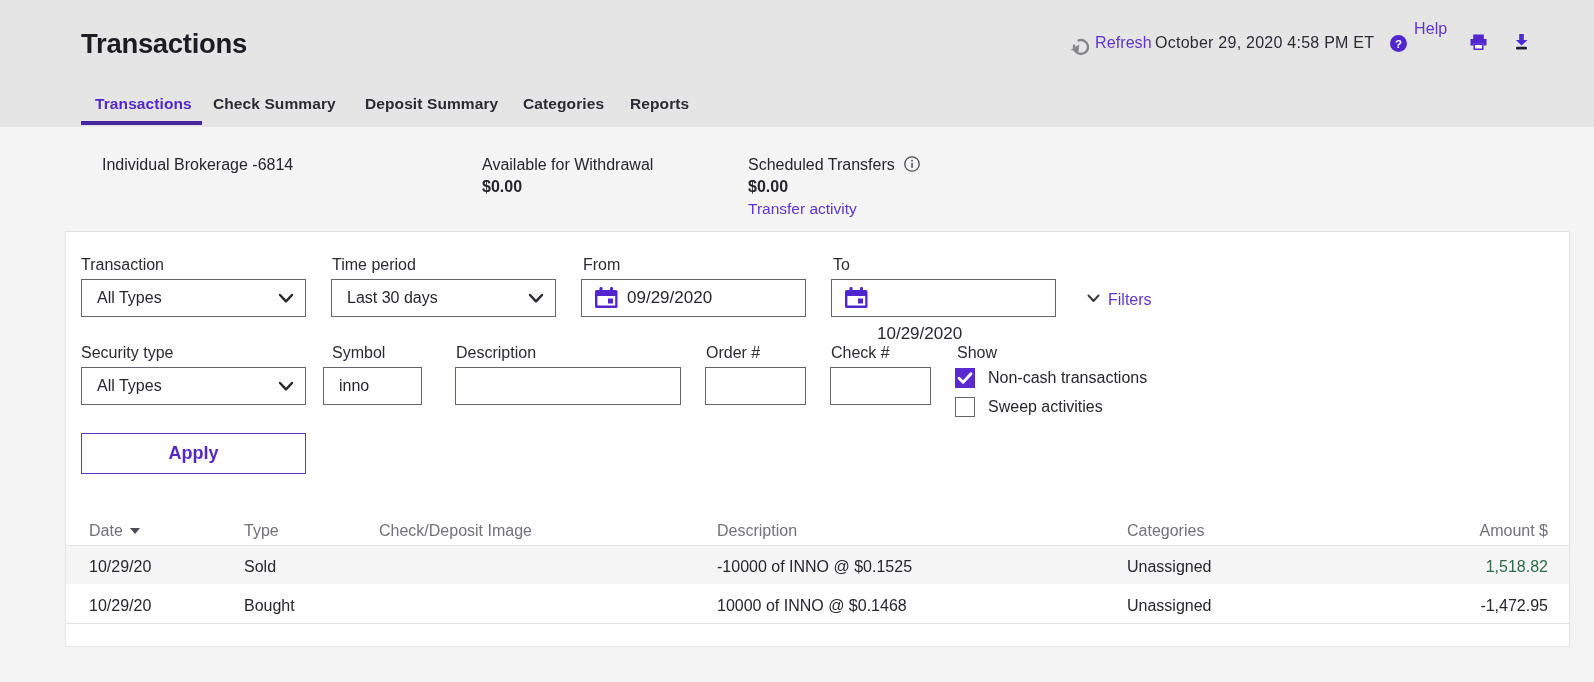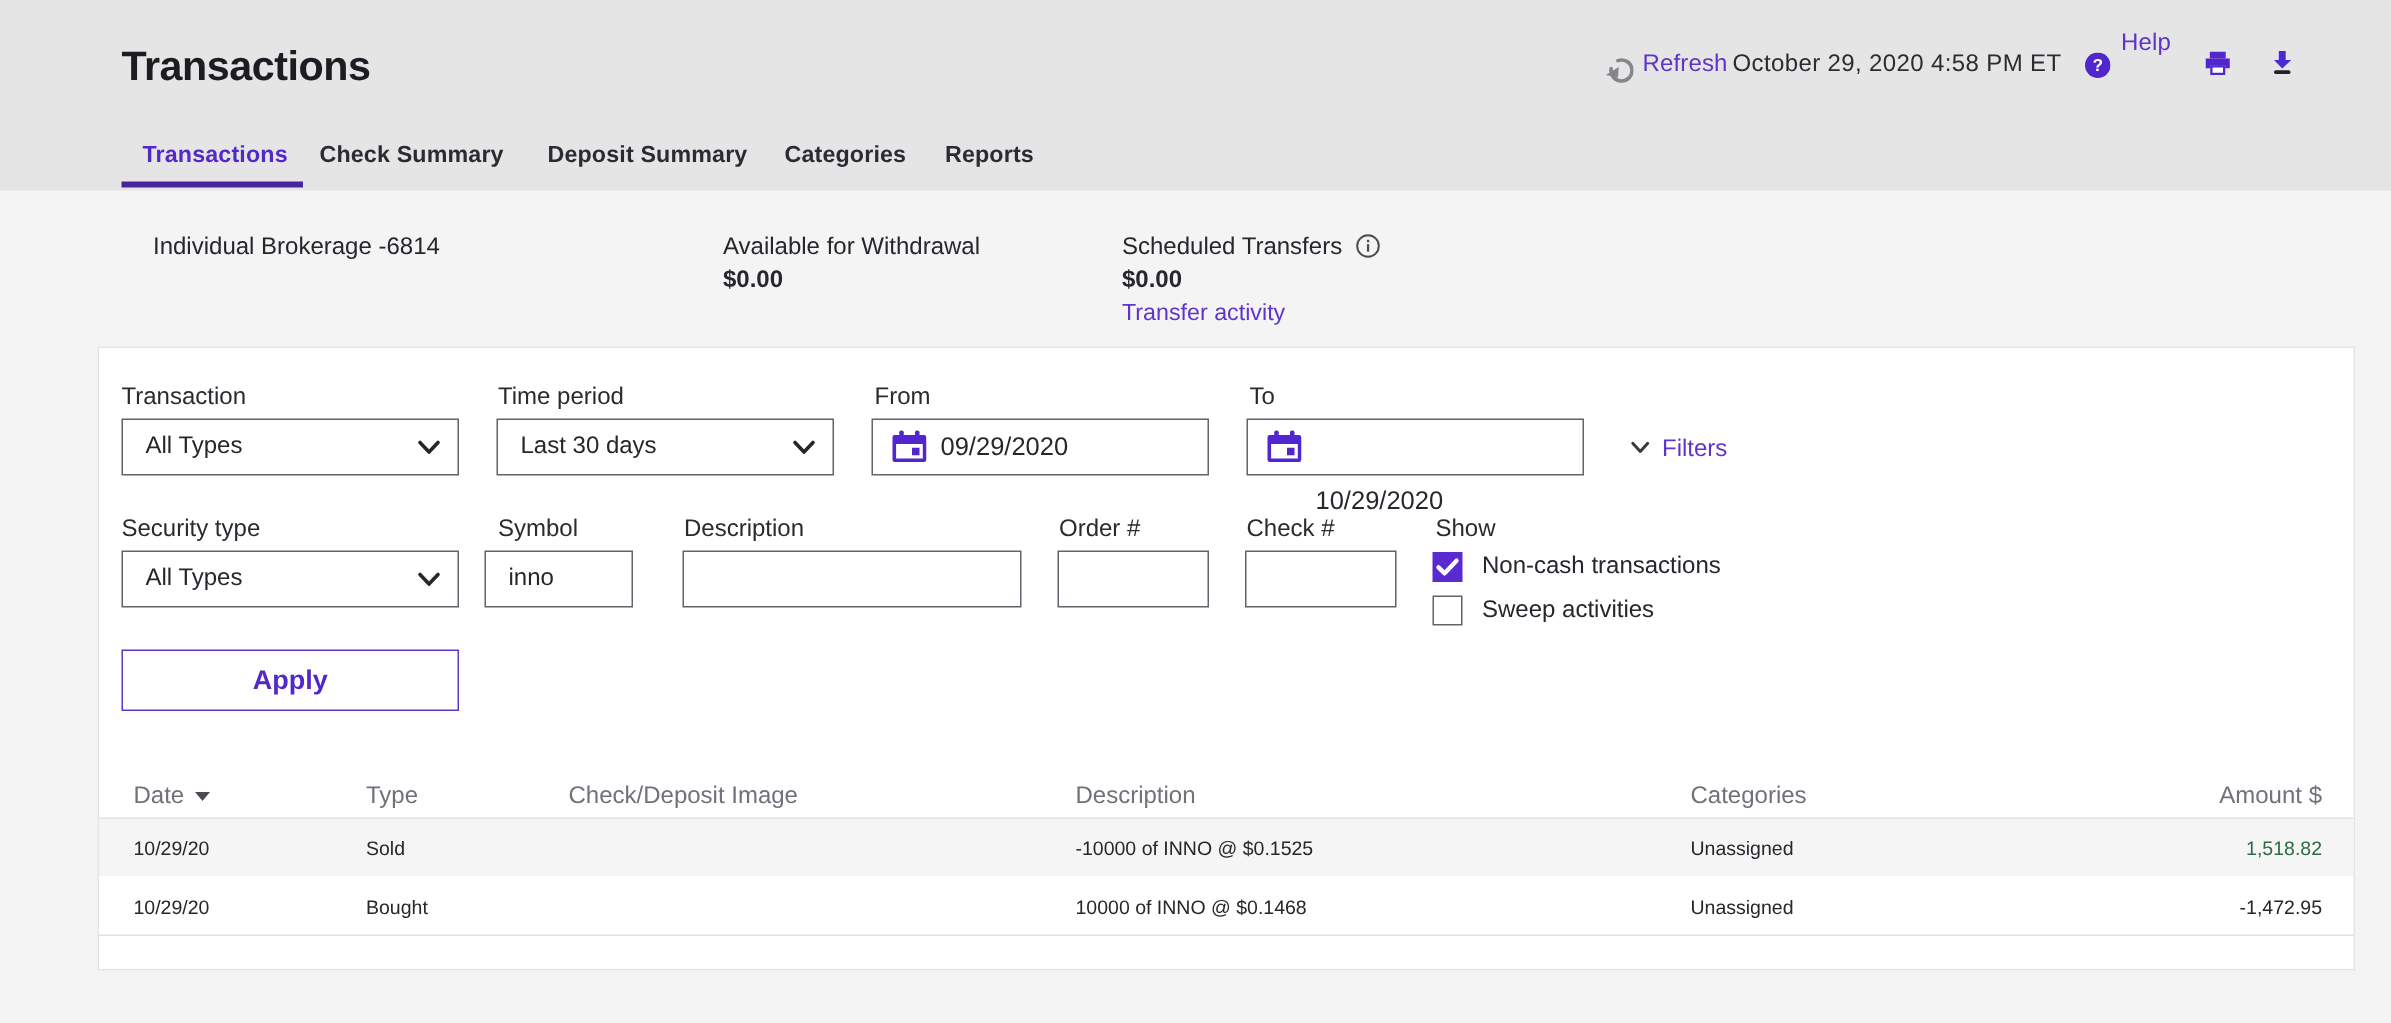--- a/index.html
+++ b/index.html
@@ -23,21 +23,21 @@
   .ctl{position:absolute;height:36px;border:1px solid #63636b;background:#fff;box-sizing:content-box;}
   .ctl-txt{position:absolute;top:9px;font-size:16px;color:#26262c;}
   .chev{position:absolute;}
   .apply{position:absolute;left:15px;top:201px;width:223px;height:39px;border:1px solid #5e35c8;background:#fff;color:#5328c8;font-size:18px;font-weight:700;text-align:center;line-height:39px;}
   .cb{position:absolute;width:20px;height:20px;box-sizing:border-box;}
   .cb.checked{background:#5a2ad0;}
   .cb.empty{border:1px solid #63636b;background:#fff;}
   .cb-lbl{position:absolute;font-size:16px;color:#26262c;}
   
   .th{position:absolute;font-size:16px;color:#71717a;}
-  .td{position:absolute;font-size:13px;color:#26262c;}
+  .td{position:absolute;font-size:16px;color:#26262c;}
   .row1bg{position:absolute;left:0px;top:314px;width:1503px;height:38px;background:#f5f5f6;}
   .tline{position:absolute;left:0px;width:1503px;height:1px;background:#e2e2e4;}
   .green{color:#2f6b47;}
 </style>
 </head>
 <body>
 <div id="page">
   <h1>Transactions</h1>
 
   <svg class="abs" style="left:1069px;top:37px;" width="20" height="20" viewBox="0 0 20 20">

